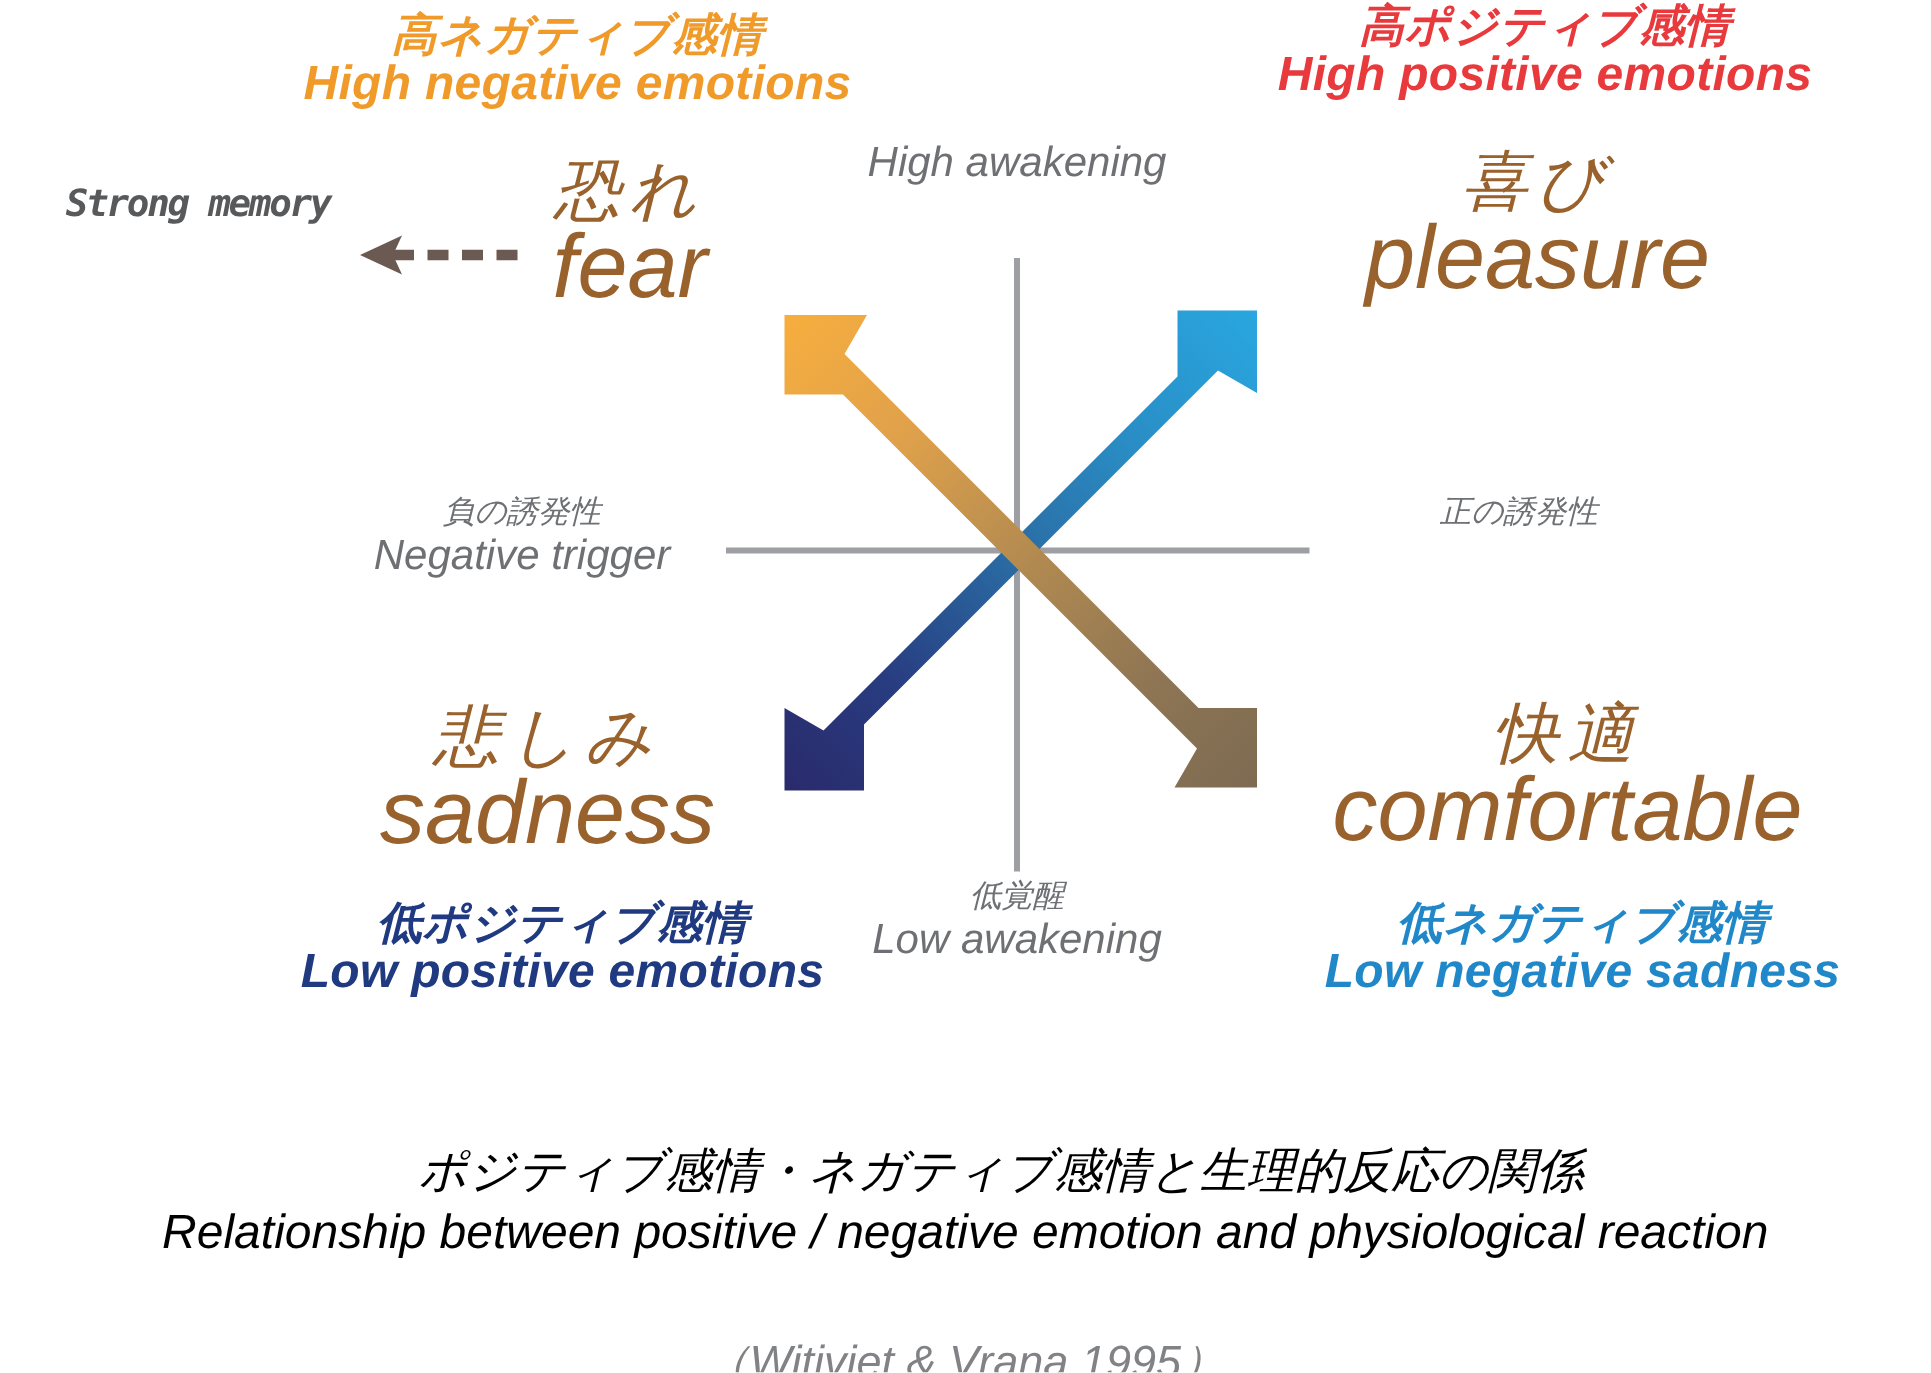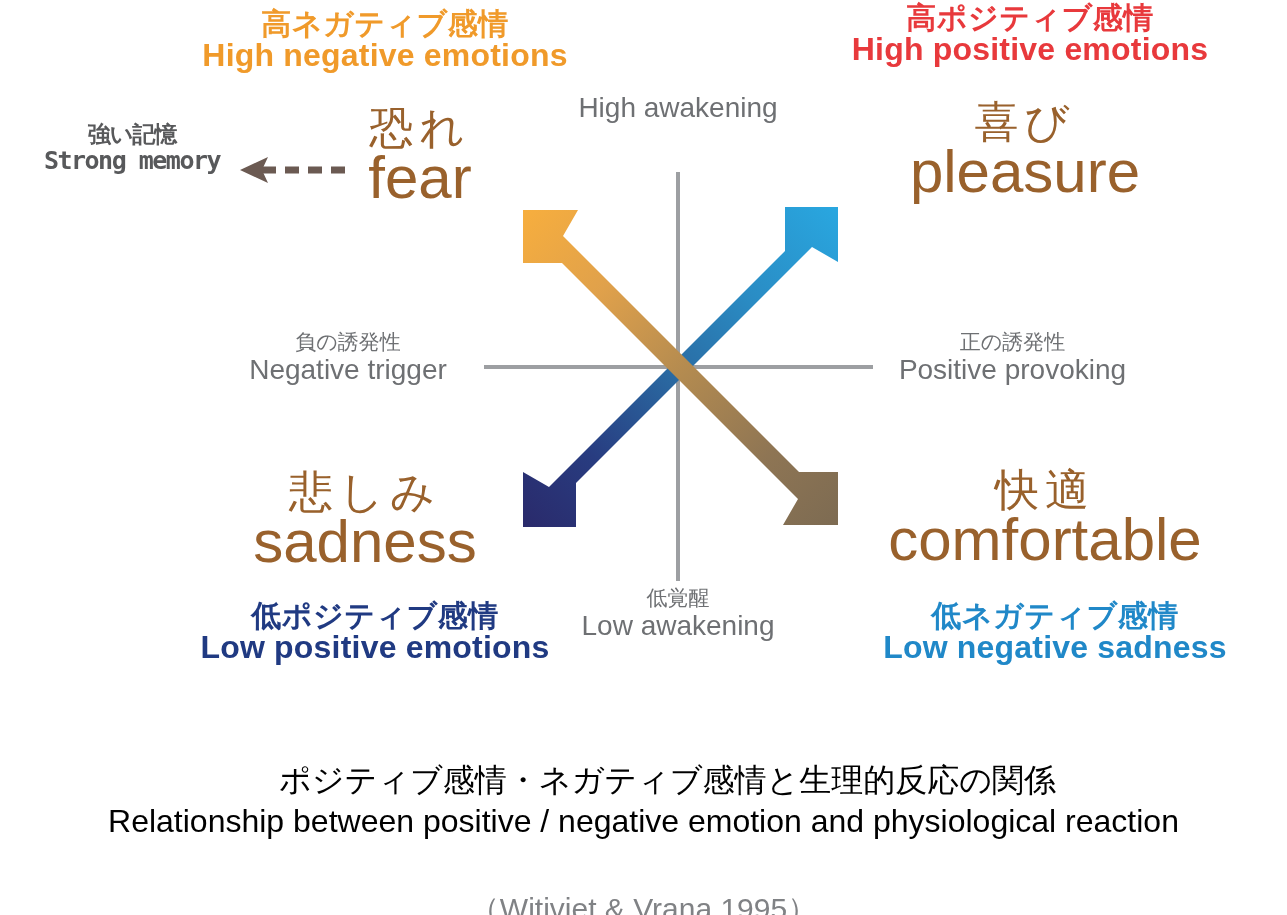--- a/index.html
+++ b/index.html
@@ -11,20 +11,21 @@
   body {
     font-family: "Liberation Sans", "DejaVu Sans", sans-serif;
     -webkit-font-smoothing: antialiased;
   }
   #stage {
     position: relative;
     width: 1287px;
     height: 915px;
     background: #ffffff;
     overflow: hidden;
+    font-style: italic;
   }
 
   
   .corner-label {
     position: absolute;
     text-align: center;
     line-height: 1.04;
     font-weight: bold;
     white-space: nowrap;
   }
@@ -194,25 +195,23 @@
     <span class="en">Low awakening</span>
   </div>
 
   <div class="axis-label" id="axis-neg-trigger">
     <span class="jp">負の誘発性</span>
     <span class="en">Negative trigger</span>
   </div>
 
   <div class="axis-label" id="axis-pos-provoke">
     <span class="jp">正の誘発性</span>
-    <span class="en">Positive provoking</span>
   </div>
 
   <div id="note-strong-memory">
-    <span class="jp">強い記憶</span>
     <span class="en">Strong memory</span>
   </div>
 
   <div id="caption">
     <span class="cap-jp">ポジティブ感情・ネガティブ感情と生理的反応の関係</span>
     <span class="cap-en">Relationship between positive / negative emotion and physiological reaction</span>
     <span class="cap-src">（Witiviet &amp; Vrana 1995）</span>
   </div>
 
 </div>

